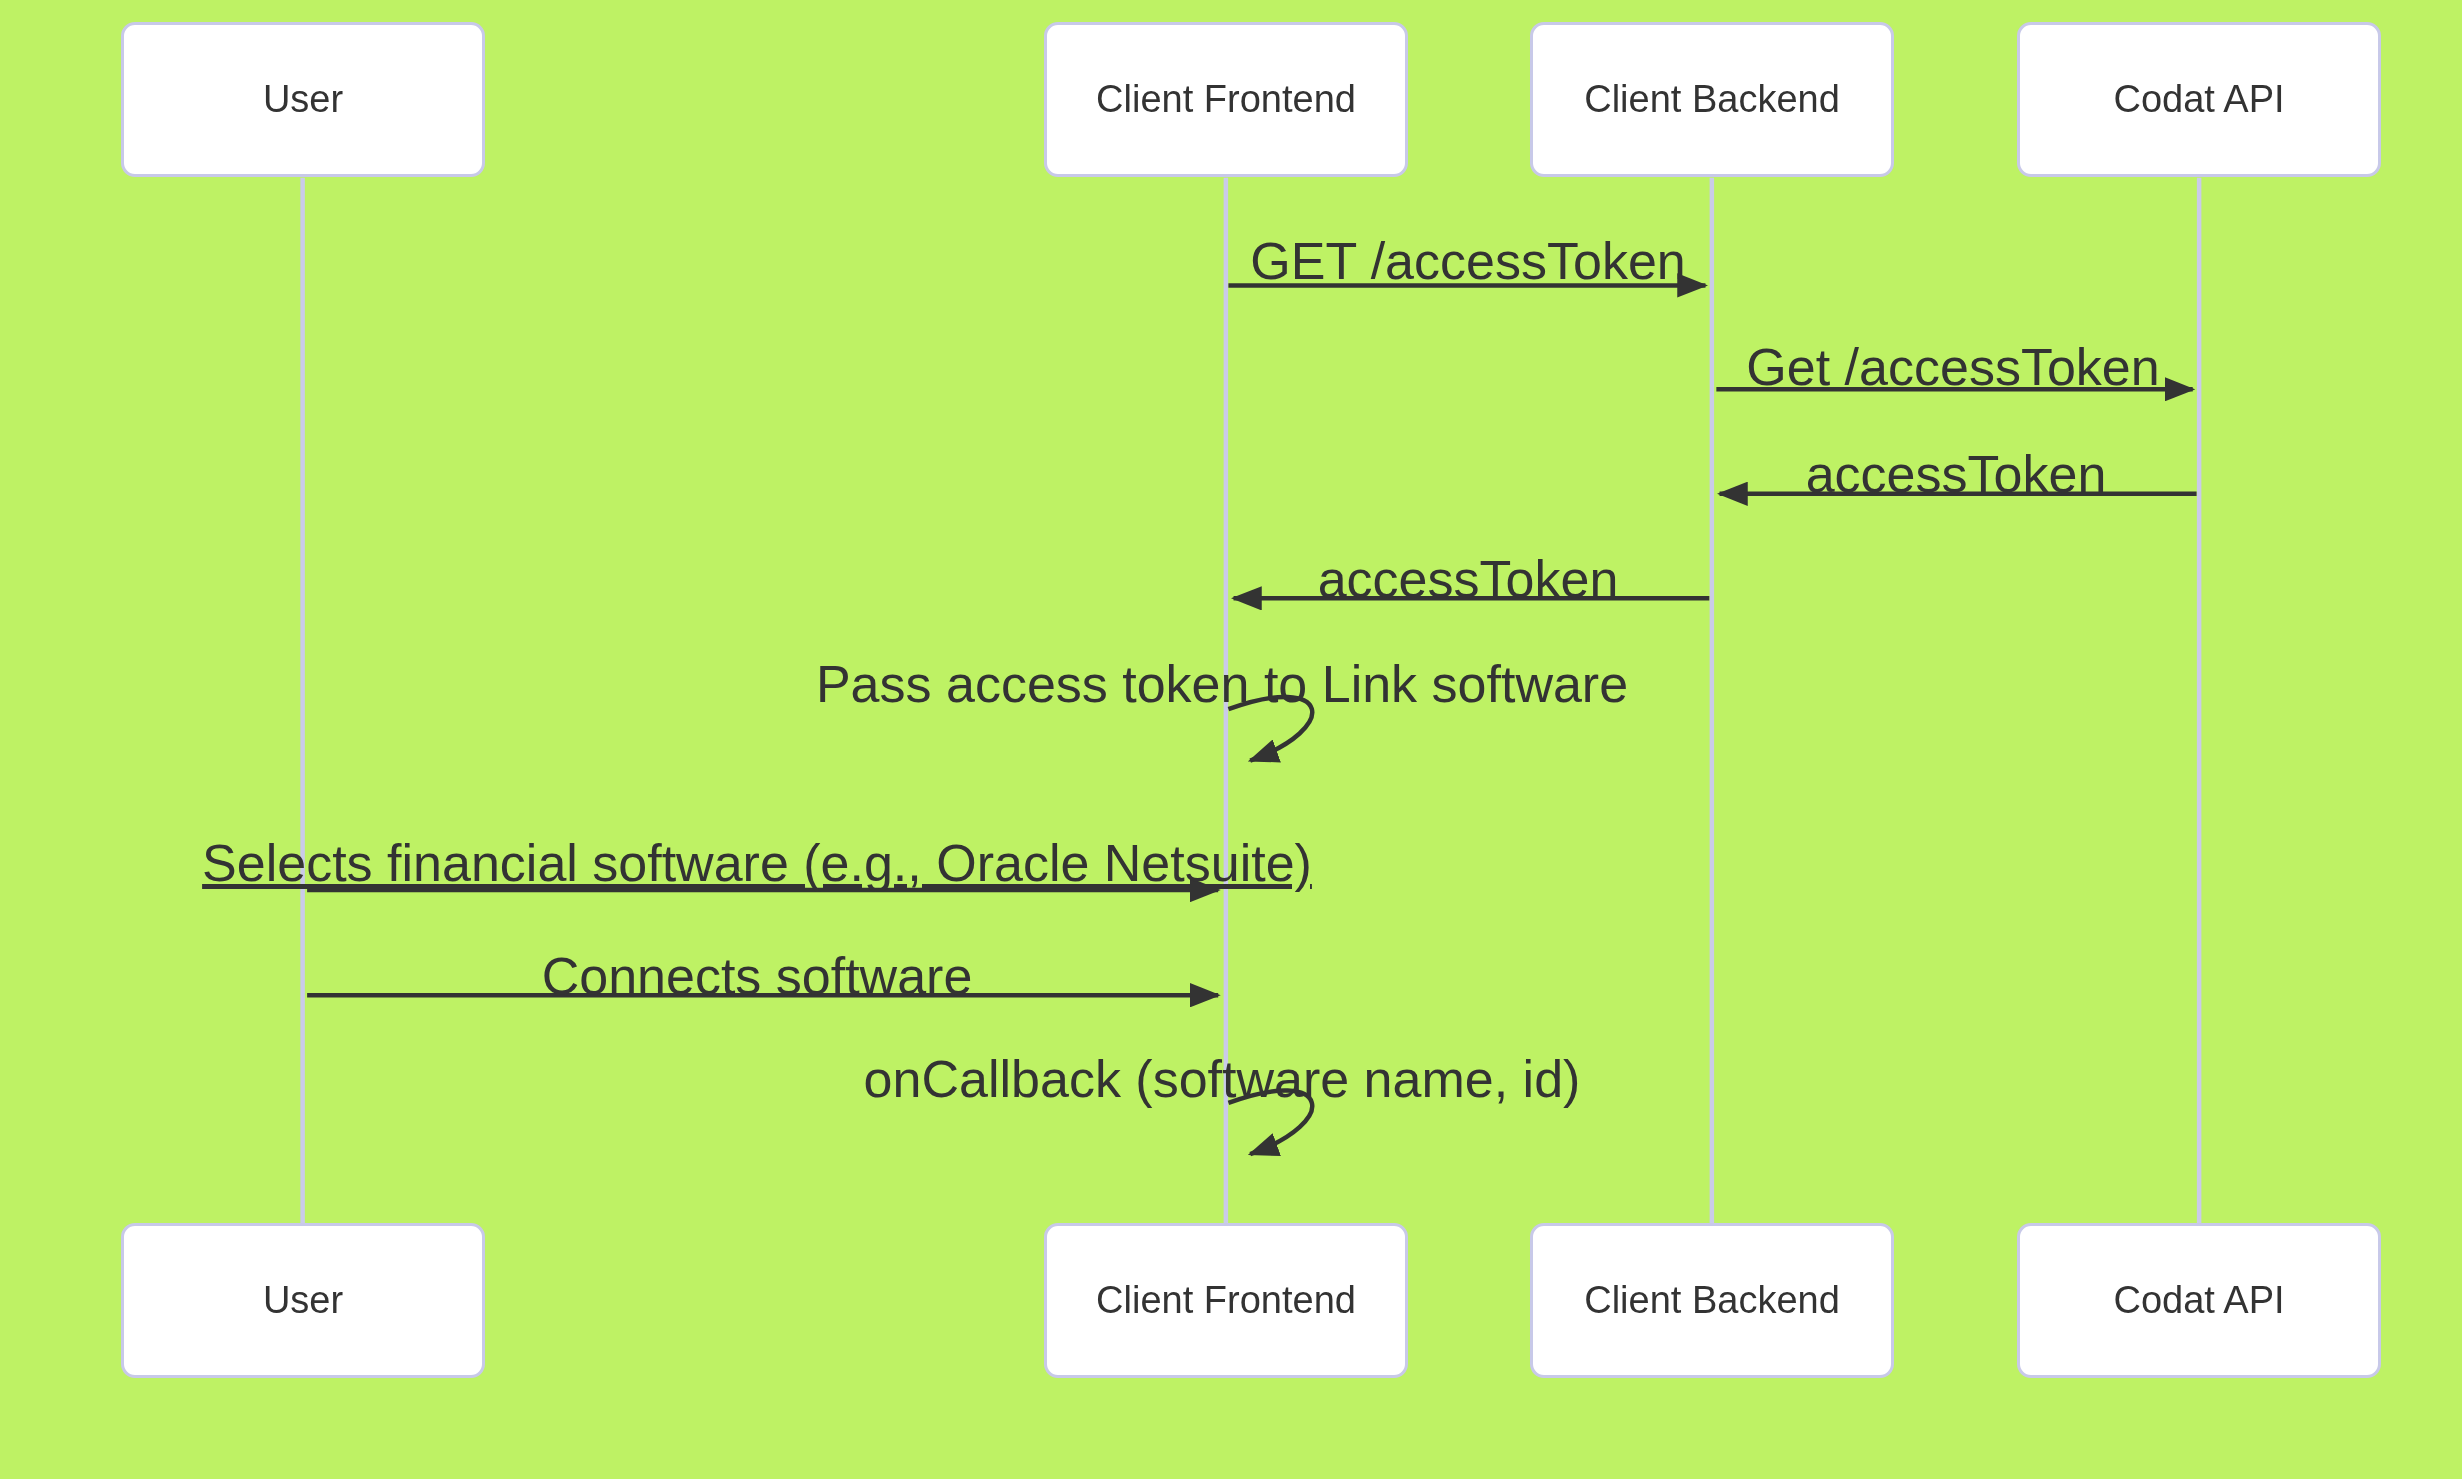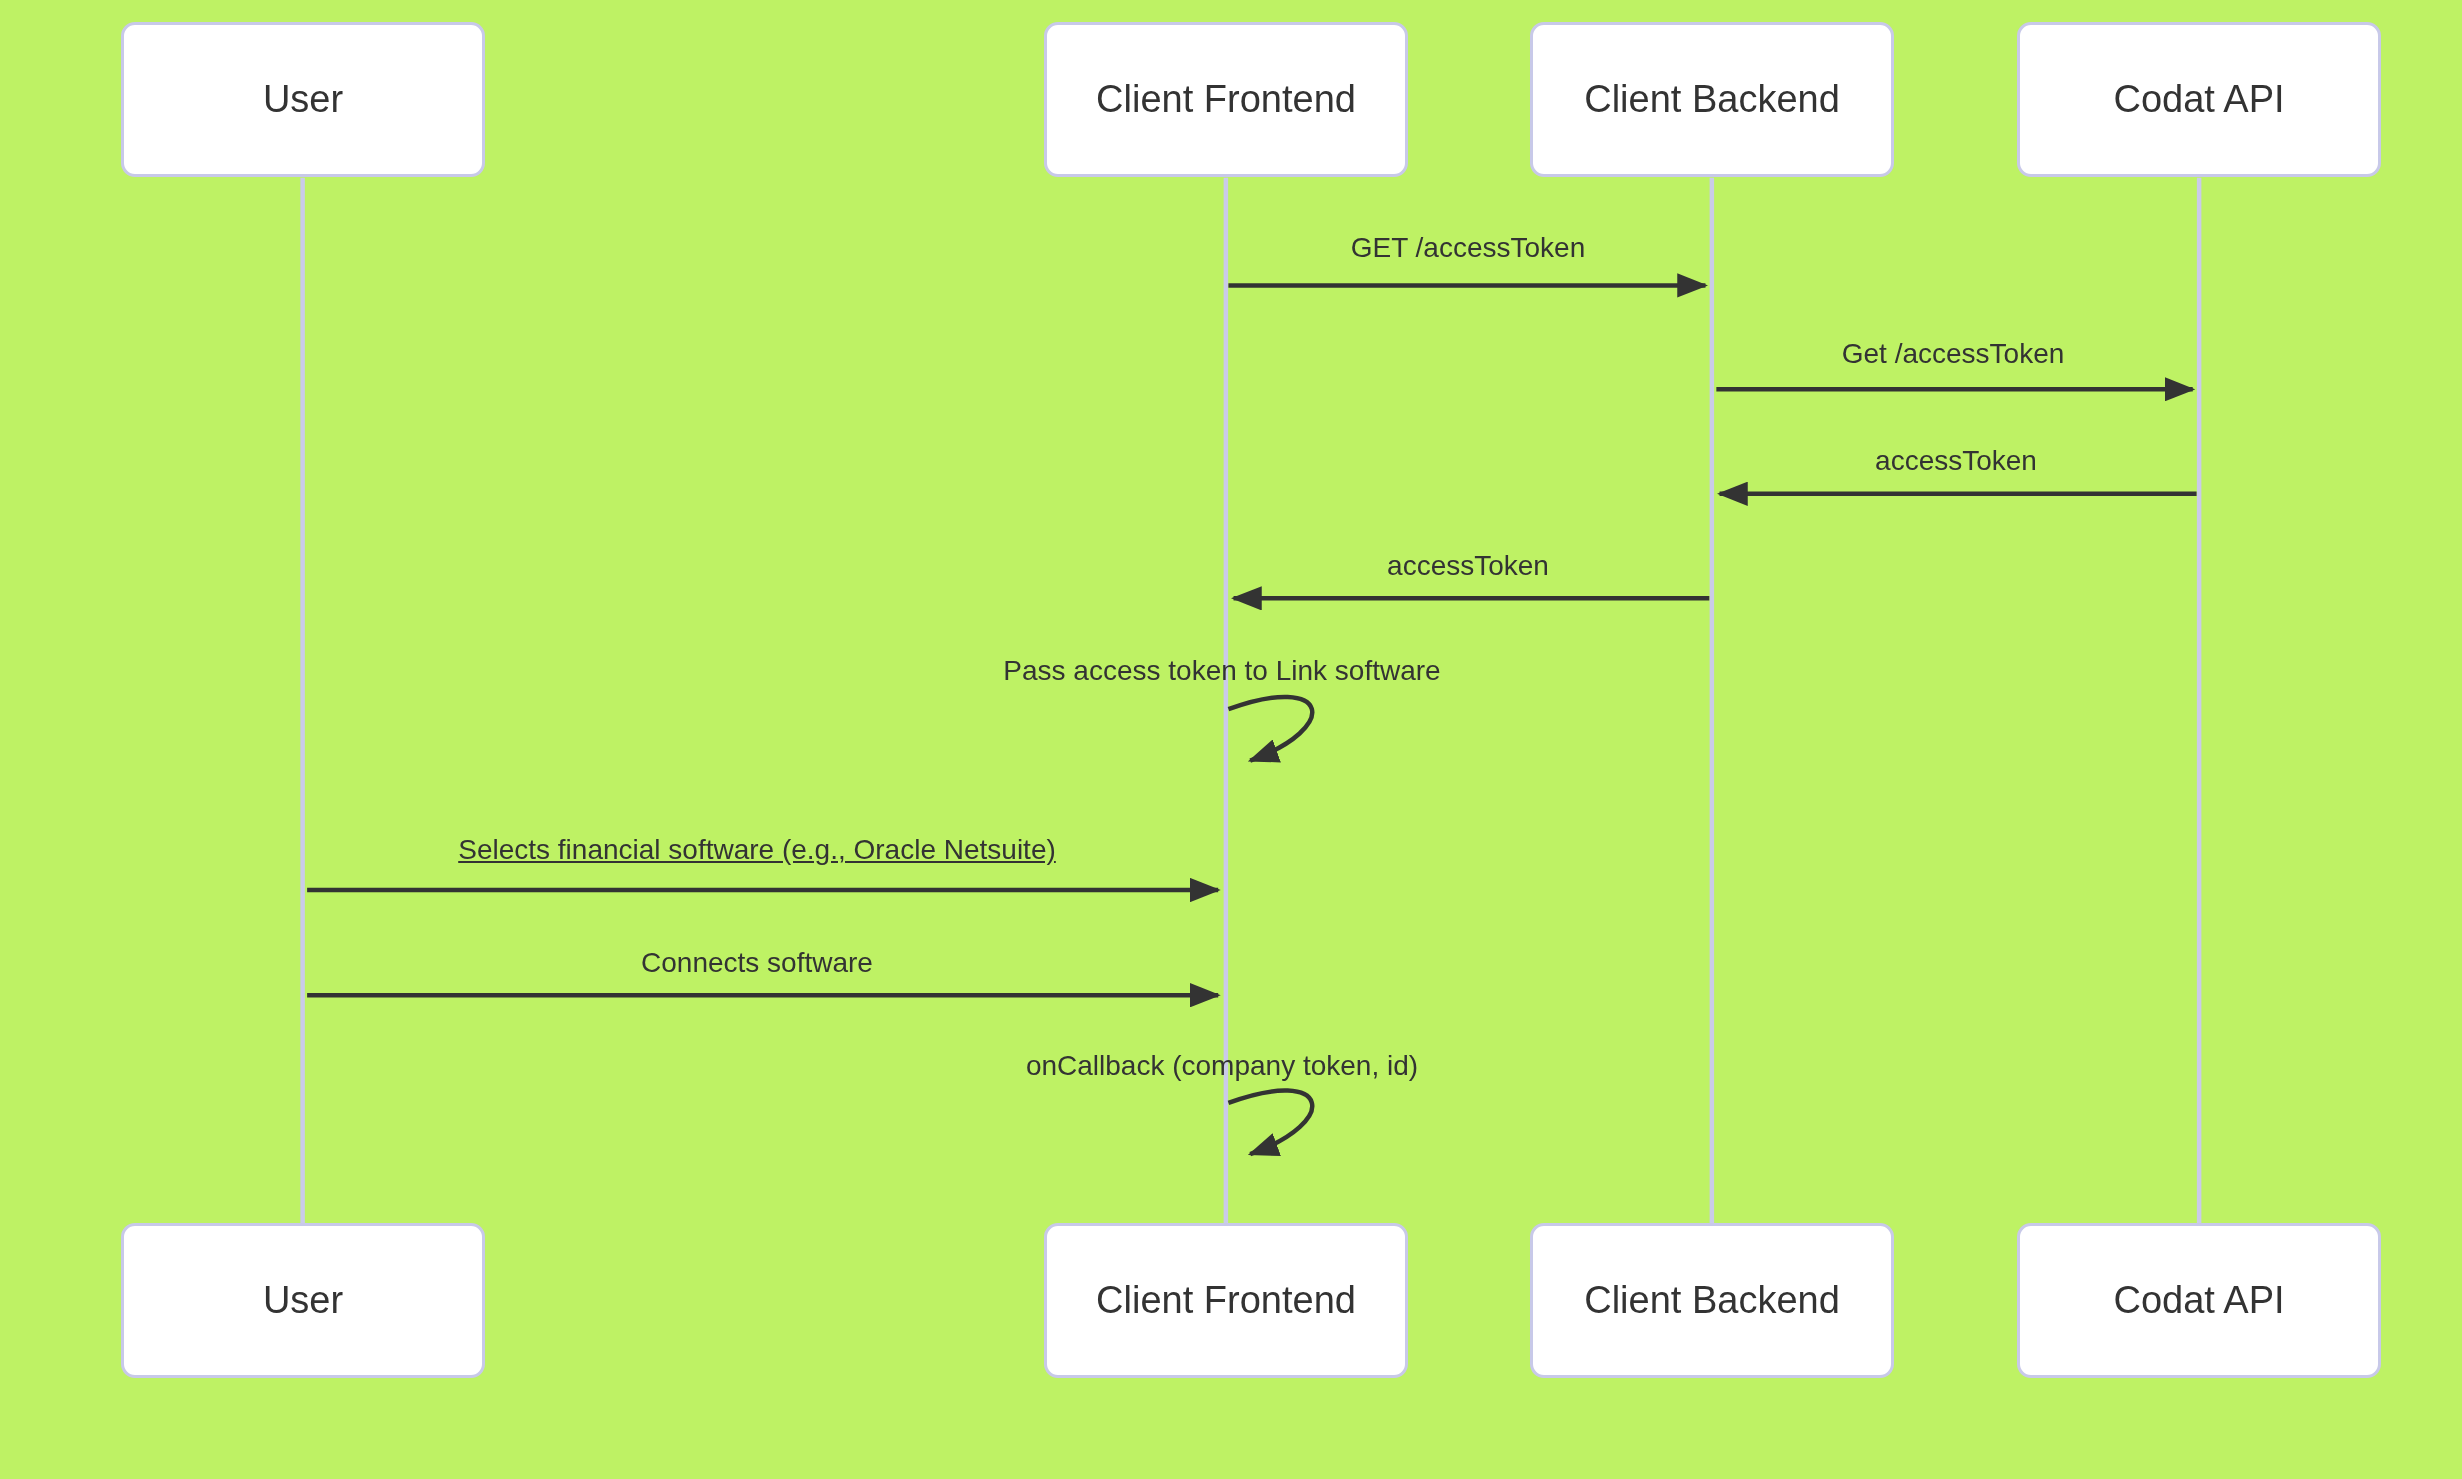--- a/index.html
+++ b/index.html
@@ -41,21 +41,21 @@
     align-items: center;
     justify-content: center;
     font-size: 38px;
     color: #333333;
     box-sizing: border-box;
   }
   .msg-label {
     position: absolute;
     transform: translateX(-50%);
     white-space: nowrap;
-    font-size: 28px;
+    font-size: 52px;
     line-height: 1.15;
     color: #333333;
   }
 </style>
 </head>
 <body>
 
 <div class="diagram">
 
   <svg class="svg-layer" viewBox="0 0 3840 2308">
@@ -107,16 +107,16 @@
     <span>Codat API</span>
   </div>
 
   <div class="msg-label" style="left:1468px; top:232px;">GET /accessToken</div>
   <div class="msg-label" style="left:1953px; top:338px;">Get /accessToken</div>
   <div class="msg-label" style="left:1956px; top:445px;">accessToken</div>
   <div class="msg-label" style="left:1468px; top:550px;">accessToken</div>
   <div class="msg-label" style="left:1222px; top:655px;">Pass access token to Link software</div>
   <div class="msg-label" style="left:757px; top:834px;text-decoration:underline;">Selects financial software (e.g., Oracle Netsuite)</div>
   <div class="msg-label" style="left:757px; top:947px;">Connects software</div>
-  <div class="msg-label" style="left:1222px; top:1050px;">onCallback (company token, id)</div>
+  <div class="msg-label" style="left:1222px; top:1050px;">onCallback (software name, id)</div>
 
 </div>
 
 
 </body></html>

